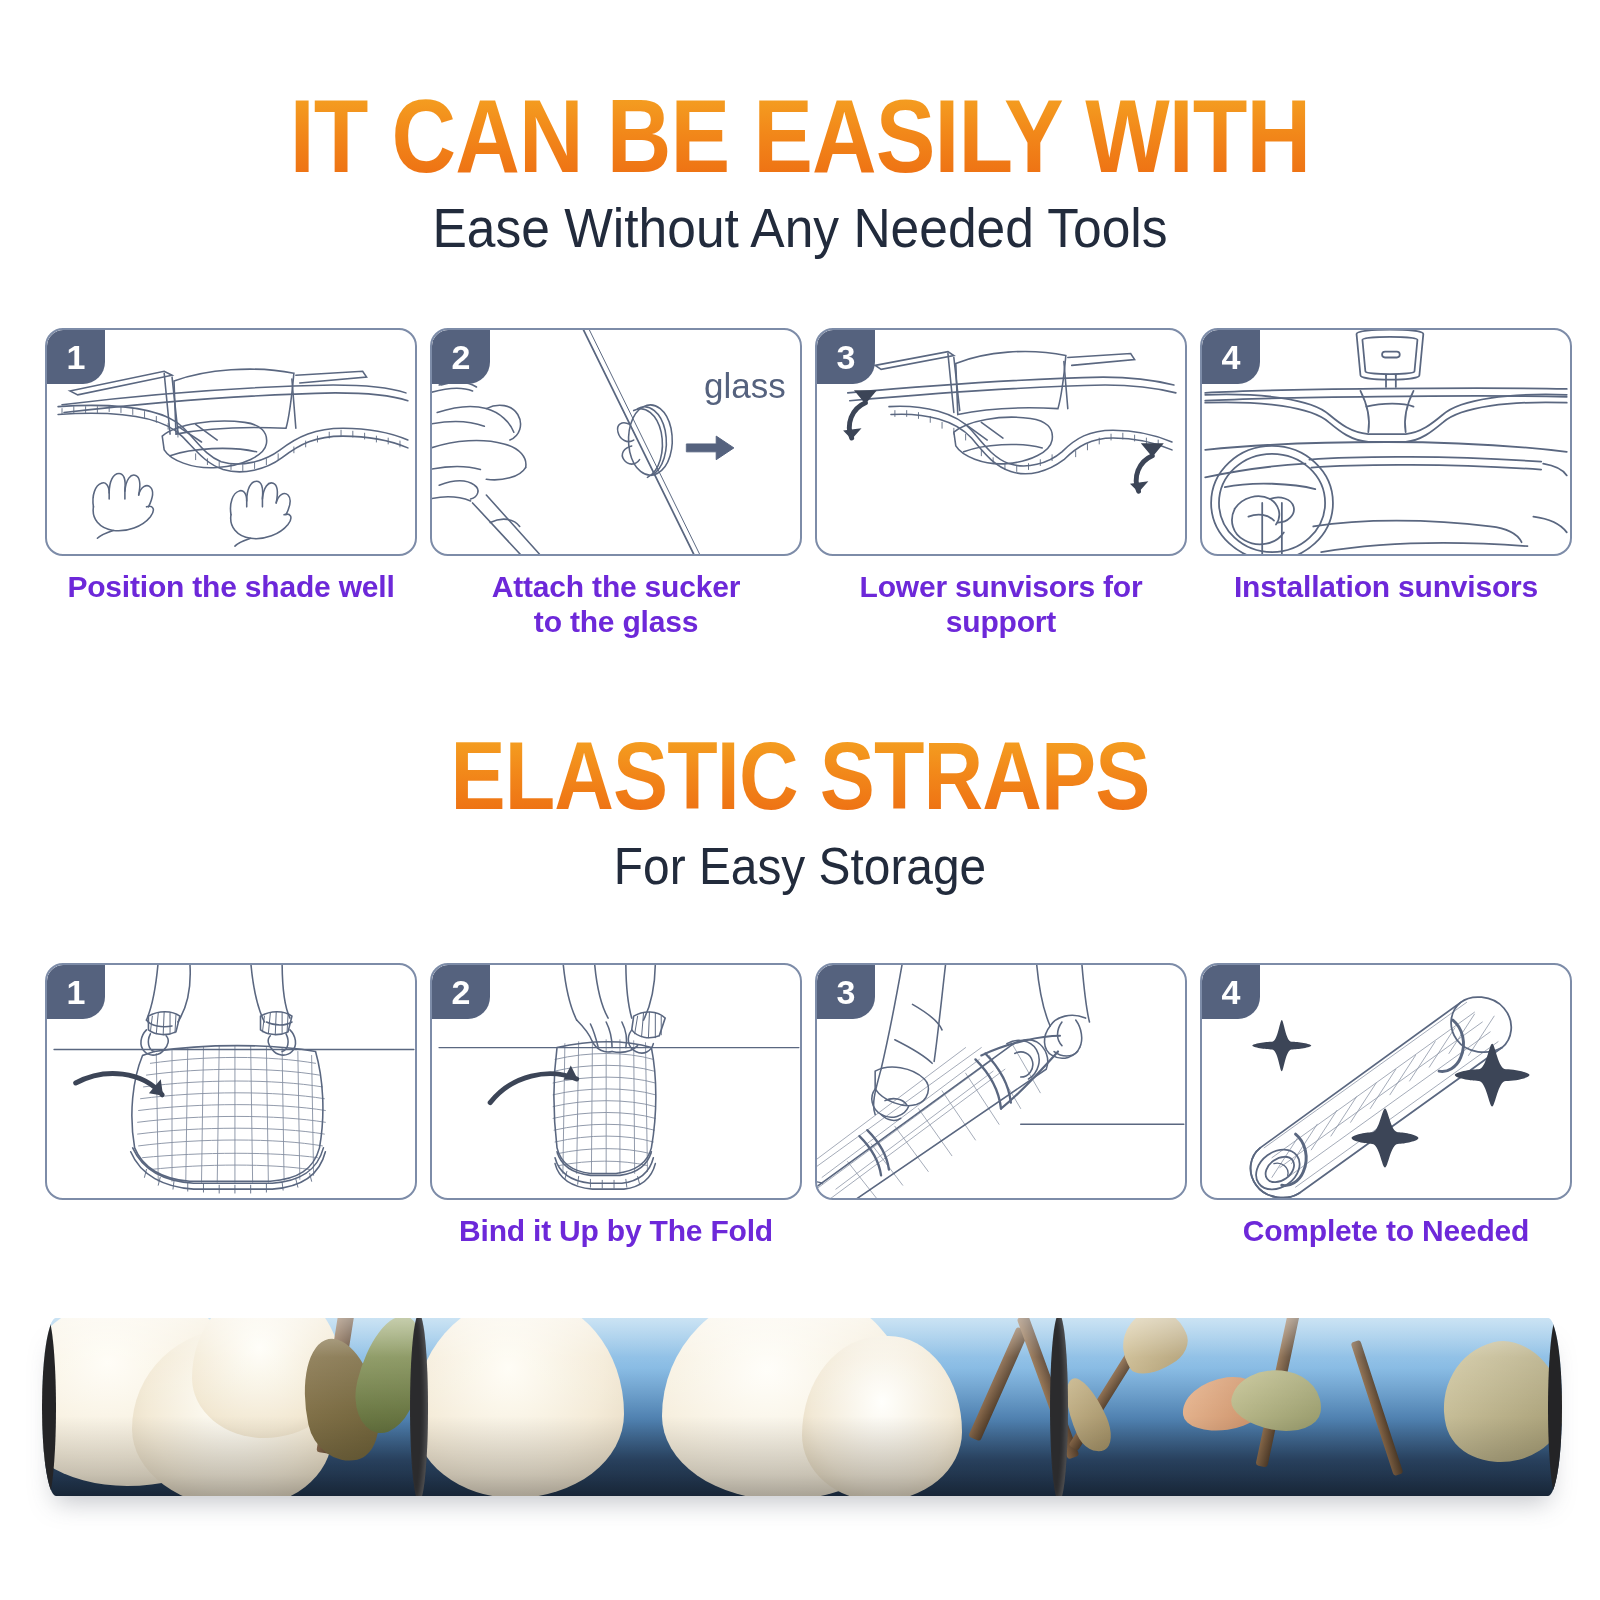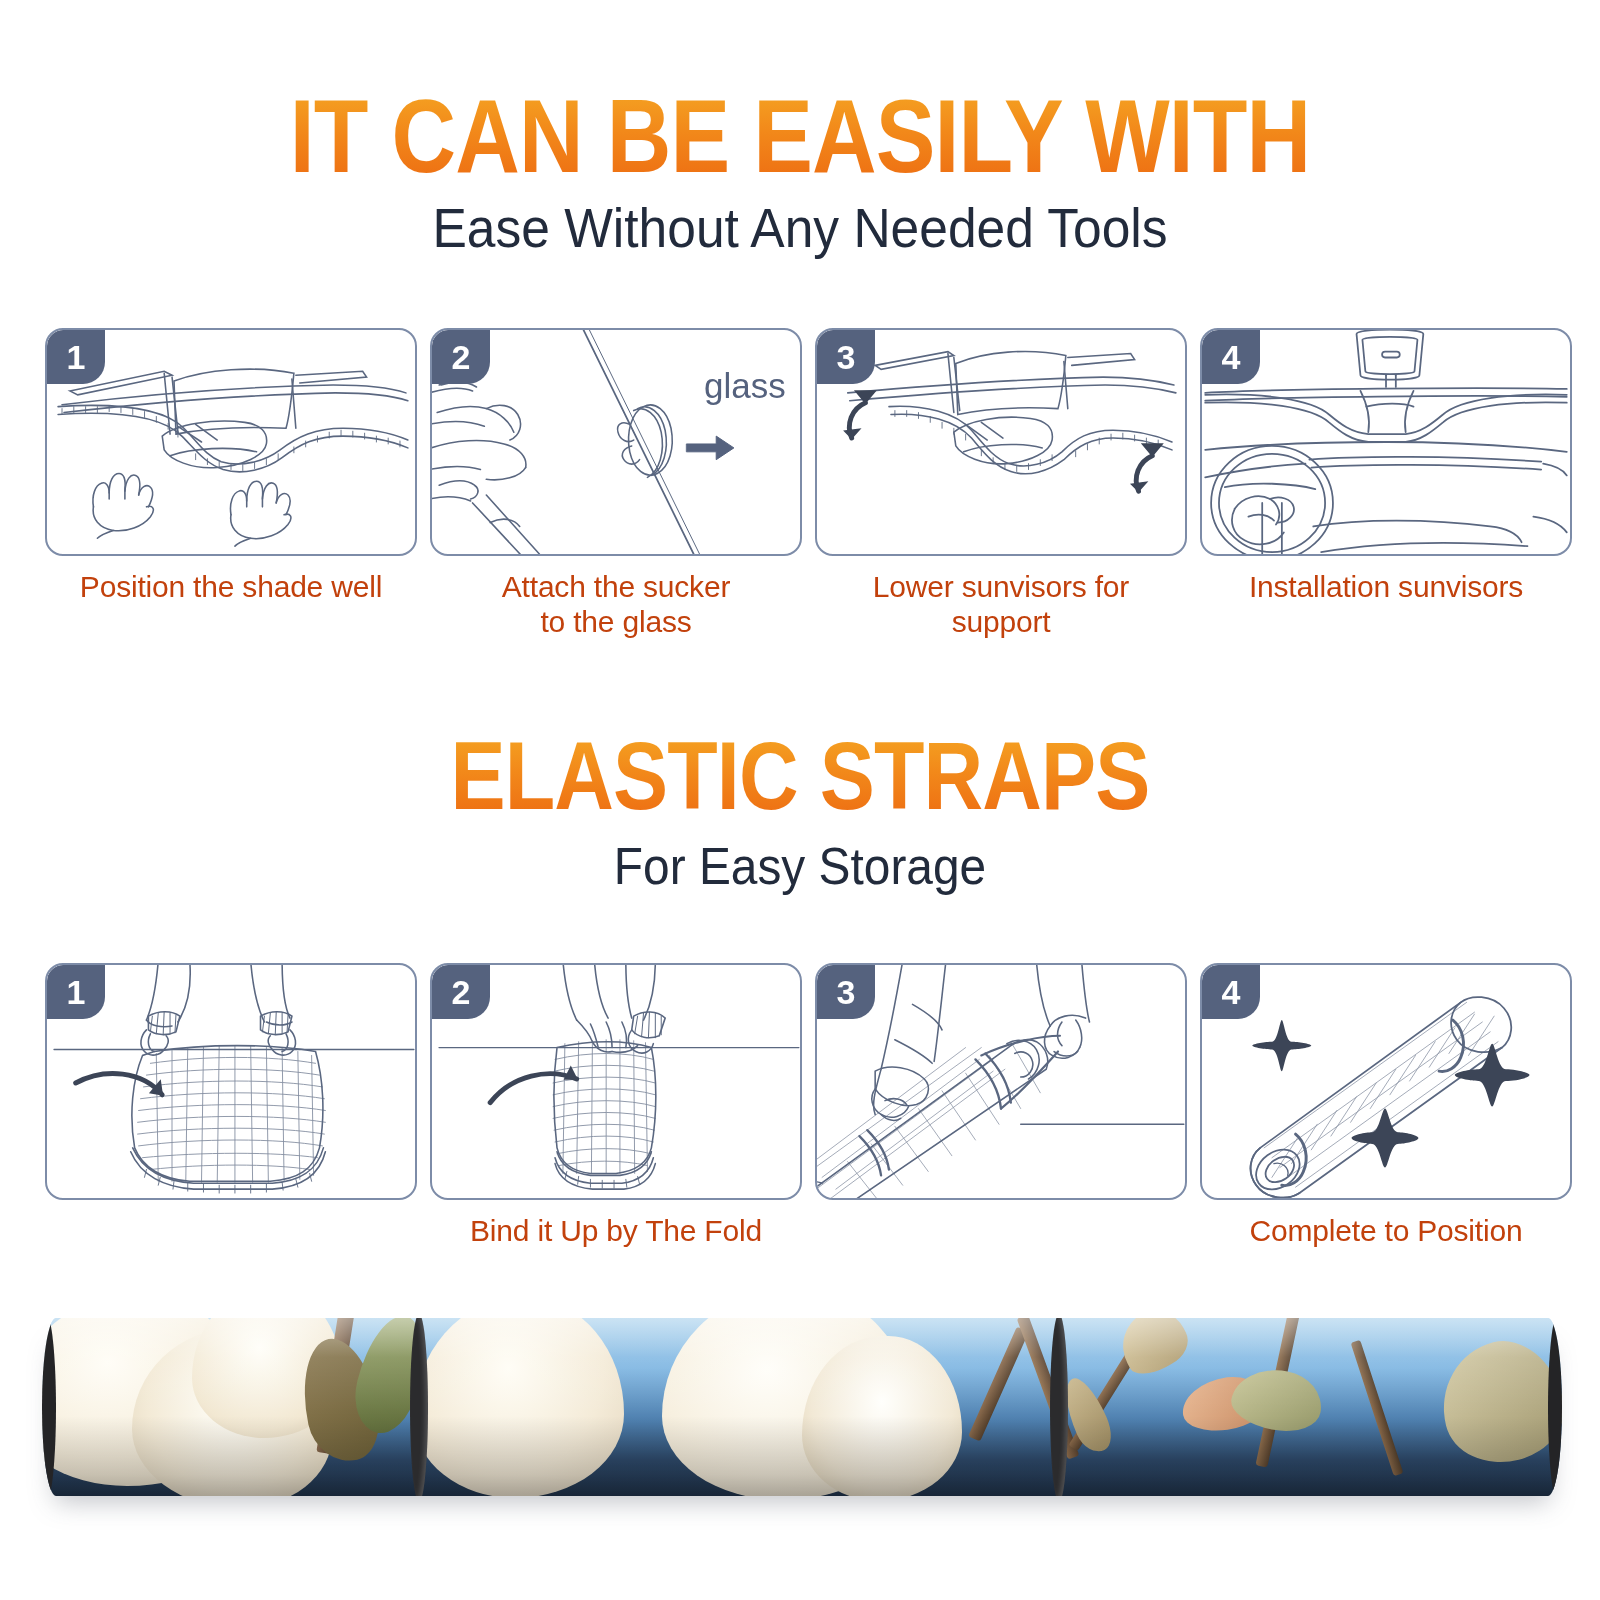--- a/index.html
+++ b/index.html
@@ -58,21 +58,21 @@
     color:#ffffff;font-size:34px;font-weight:bold;
     display:flex;align-items:center;justify-content:center;
     z-index:5;line-height:1;
   }
 
   .art{position:absolute;inset:0;}
   .art svg{width:100%;height:100%;display:block;}
 
   .caption{
     margin-top:14px;width:372px;text-align:center;
-    color:#c2410c;font-weight:normal;font-size:30px;line-height:1.16;
+    color:#6d28d9;font-weight:bold;font-size:30px;line-height:1.16;
     letter-spacing:-0.2px;
   }
 
   
   .roll-wrap{position:absolute;left:42px;top:1318px;width:1520px;height:200px;}
   .roll{
     position:absolute;left:0;top:0;width:1520px;height:178px;
     border-radius:14px/88px;
     overflow:hidden;
     box-shadow:0 18px 26px -12px rgba(120,125,135,.45);
@@ -487,21 +487,21 @@
                        C300 118 297 144 294 144 C291 144 288 118 280 118
                        C272 118 256 115 256 112 C256 109 272 106 280 106 Z"></path>
               <path d="M172 170 C179 170 182 146 185 146 C188 146 191 170 198 170
                        C205 170 219 173 219 176 C219 179 205 182 198 182
                        C191 182 188 206 185 206 C182 206 179 182 172 182
                        C165 182 151 179 151 176 C151 173 165 170 172 170 Z"></path>
             </g>
           </svg>
         </div>
       </div>
-      <div class="caption">Complete to Position</div>
+      <div class="caption">Complete to Needed</div>
     </div>
 
   </div>
 
   <div class="roll-wrap">
     <div class="roll">
       <div class="roll-photo">
         <div class="roll-sky"></div>
 
         <div class="blossom" style="left:-30px;top:-22px;width:240px;height:190px;

